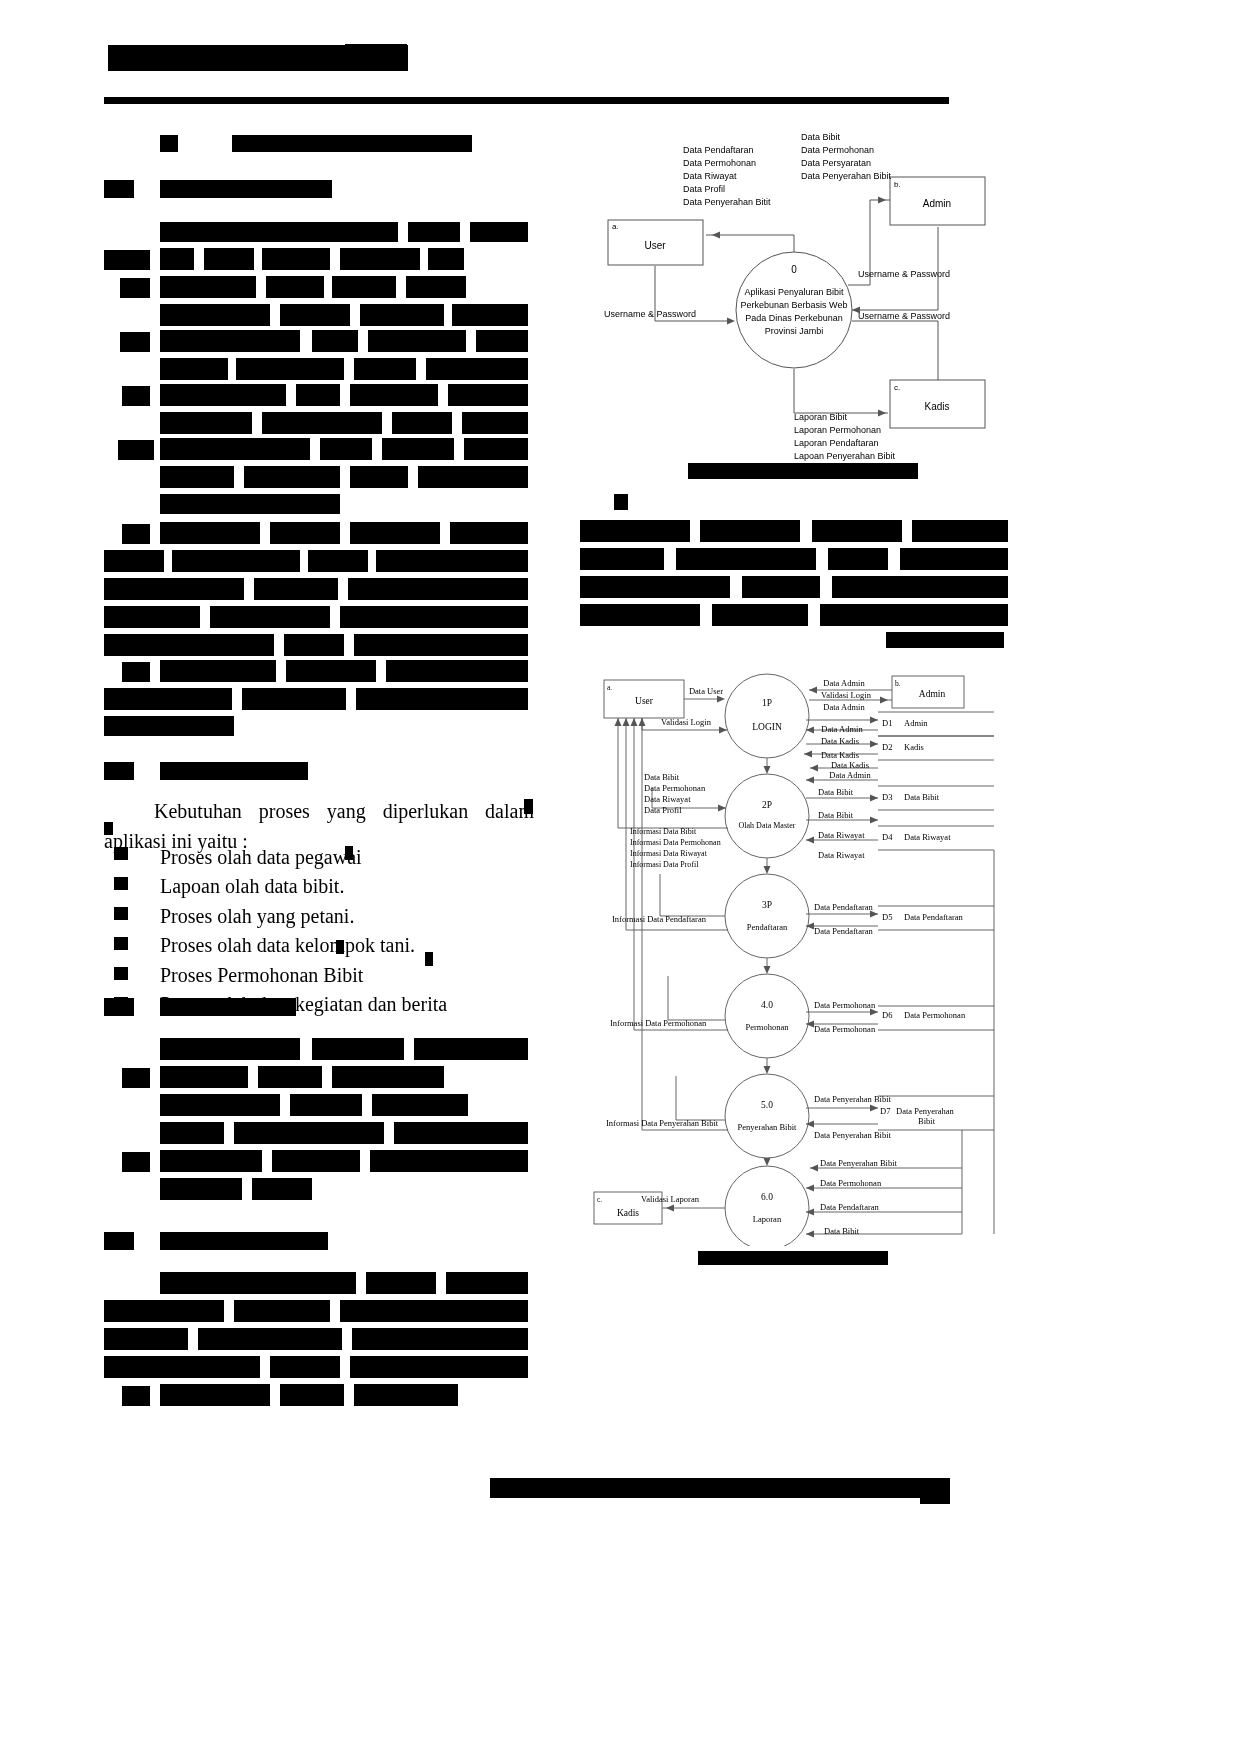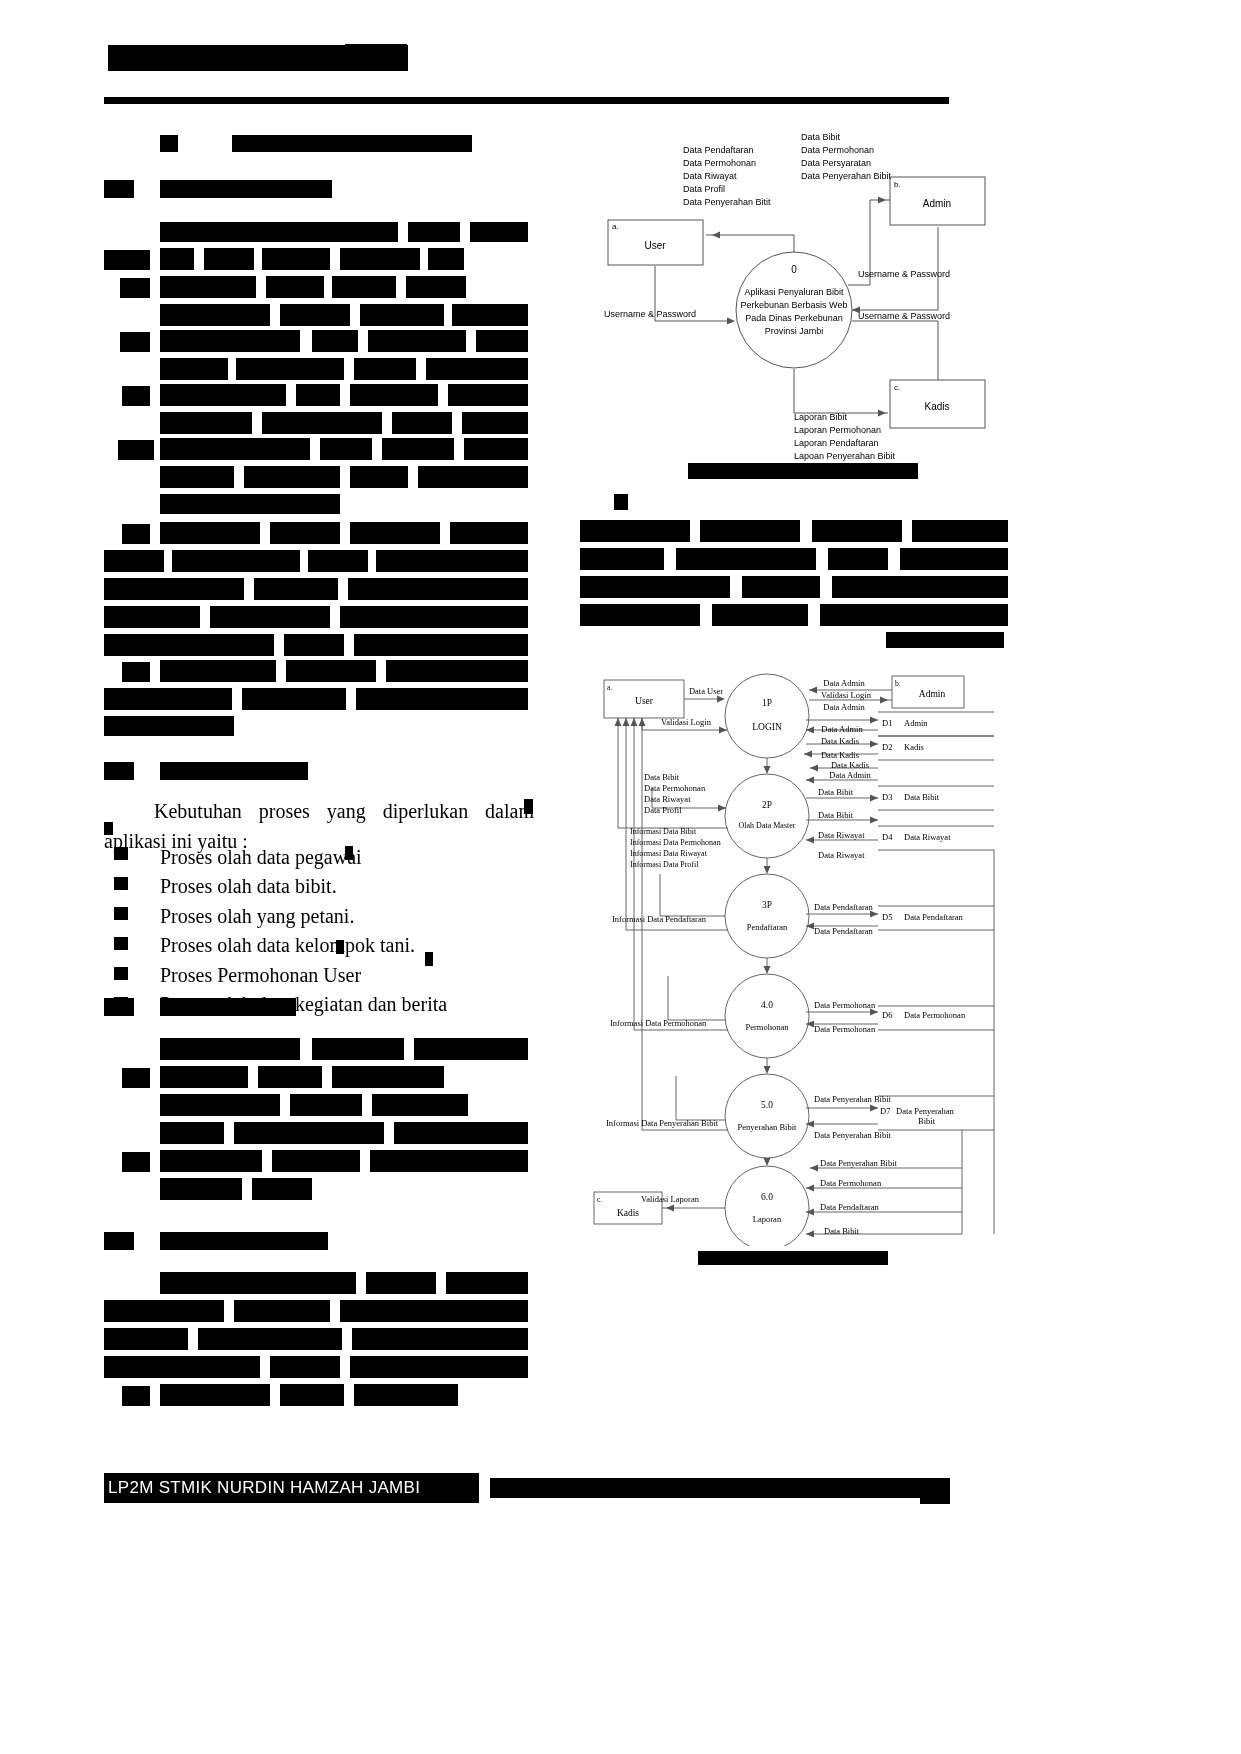--- a/index.html
+++ b/index.html
@@ -126,24 +126,24 @@
   <div class="rb" style="left:160px;top:762px;width:148px;height:18px;"></div>
 
   <div class="para" style="left:104px;top:796px;width:430px;text-indent:50px;">
     <span>Kebutuhan proses yang diperlukan dalam aplikasi ini yaitu :</span>
   </div>
   <div class="rb" style="left:104px;top:822px;width:9px;height:13px;"></div>
   <div class="rb" style="left:524px;top:799px;width:9px;height:15px;"></div>
 
   <div class="bullets" style="left:160px;top:843px;">
     <div><span class="bullet-mark" style="top:4px;"></span><span>Proses olah data pegawai</span></div>
-    <div><span class="bullet-mark" style="top:34px;"></span><span>Proses olah data bibit.</span></div>
+    <div><span class="bullet-mark" style="top:34px;"></span><span>Lapoan olah data bibit.</span></div>
     <div><span class="bullet-mark" style="top:64px;"></span><span>Proses olah yang petani.</span></div>
     <div><span class="bullet-mark" style="top:94px;"></span><span>Proses olah data kelompok tani.</span></div>
-    <div><span class="bullet-mark" style="top:124px;"></span><span>Proses Permohonan User</span></div>
+    <div><span class="bullet-mark" style="top:124px;"></span><span>Proses Permohonan Bibit</span></div>
     <div><span class="bullet-mark" style="top:154px;"></span><span>Proses olah data kegiatan dan berita</span></div>
   </div>
   <div class="rb" style="left:345px;top:846px;width:8px;height:14px;"></div>
   <div class="rb" style="left:336px;top:940px;width:8px;height:14px;"></div>
   <div class="rb" style="left:425px;top:952px;width:8px;height:14px;"></div>
 
   <div class="rb" style="left:104px;top:998px;width:30px;height:18px;"></div>
   <div class="rb" style="left:160px;top:998px;width:136px;height:18px;"></div>
 
   <div class="rb" style="left:160px;top:1038px;width:140px;height:22px;"></div>
@@ -469,17 +469,16 @@
         <text x="238" y="498" font-size="8.5">Data Penyerahan Bibit</text>
         <text x="238" y="518" font-size="8.5">Data Permohonan</text>
         <text x="238" y="542" font-size="8.5">Data Pendaftaran</text>
         <text x="242" y="566" font-size="8.5">Data Bibit</text>
       </g>
     </svg>
   </div>
 
   <div class="cap" style="left:698px;top:1251px;width:190px;height:14px;"></div>
 
-  <div class="ftr-left">LP2M STMIK NURDIN HAMZAH JAMBI</div>
   <div class="ftr-right"></div>
   <div class="rb" style="left:920px;top:1482px;width:30px;height:22px;"></div>
 
 </div>
 
 </body></html>

